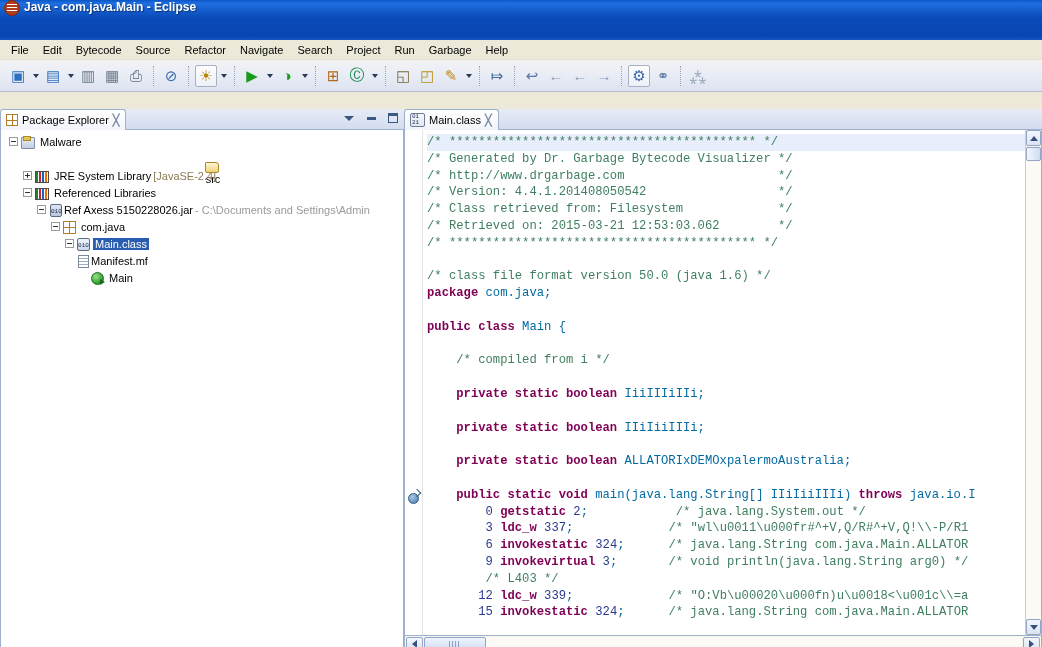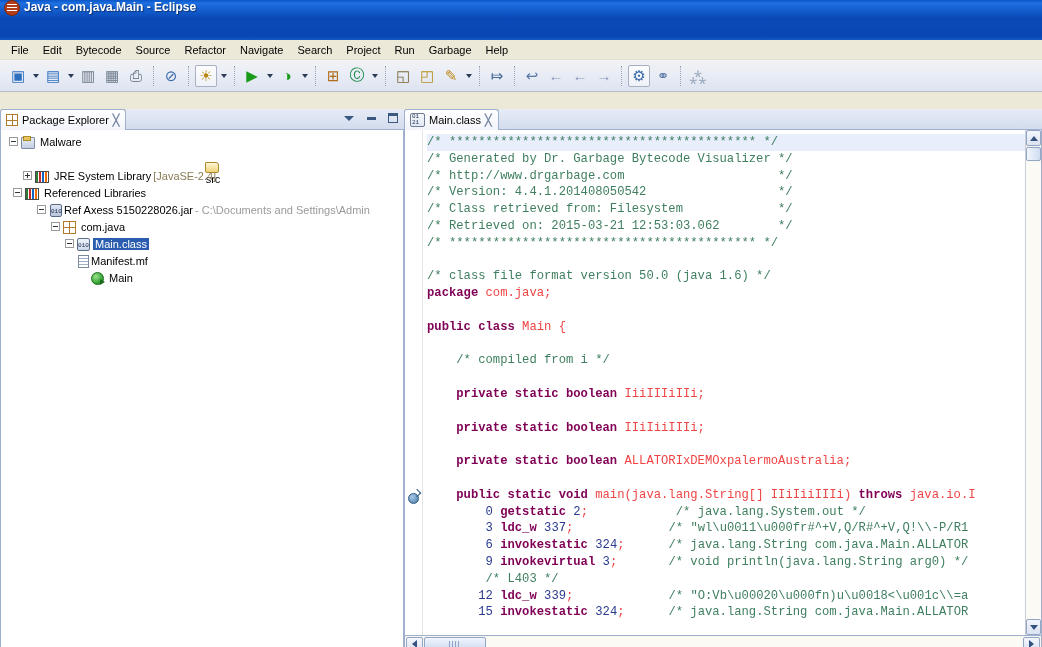--- a/index.html
+++ b/index.html
@@ -237,21 +237,21 @@
     font-size: 12.2px; line-height: 16.8px;
     padding: 4px 0 0 4px;
     white-space: pre;
     color: #000;
   }
   .ln { height: 16.8px; white-space: pre; }
   .ln.cur { background: #e8eefb; }
   .cmt { color: #3f7f5f; }
   .kw  { color: #7f0055; font-weight: bold; }
   .num { color: #2b3a8f; }
-  .op  { color: #ef4444; }
+  .op  { color: #0369a1; }
 
   
   #vscroll {
     width: 16px; flex: none; background: #f6f5ee;
     border-left: 1px solid #c8ccd6;
     display: flex; flex-direction: column;
   }
   .sb-btn {
     height: 16px; flex: none;
     background: linear-gradient(to bottom,#f3f6fc,#dbe3f2);
@@ -416,21 +416,21 @@
           <span class="tog none"></span>
           <span class="ticon ic-folder open"></span>
           <span class="tlabel">src</span>
         </div>
         <div class="trow" style="padding-left: 22px;">
           <span class="tog plus"></span>
           <span class="ticon ic-lib"></span>
           <span class="tlabel">JRE System Library</span>
           <span class="tversion"> [JavaSE-2.4]</span>
         </div>
-        <div class="trow" style="padding-left: 12px;">
+        <div class="trow" style="padding-left: 22px;">
           <span class="tog "></span>
           <span class="ticon ic-lib"></span>
           <span class="tlabel">Referenced Libraries</span>
         </div>
         <div class="trow" style="padding-left: 36px;">
           <span class="tog "></span>
           <span class="ticon ic-jar">010</span>
           <span class="tlabel">Ref  Axess 5150228026.jar</span>
           <span class="tsub"> - C:\Documents and Settings\Admin</span>
         </div>

